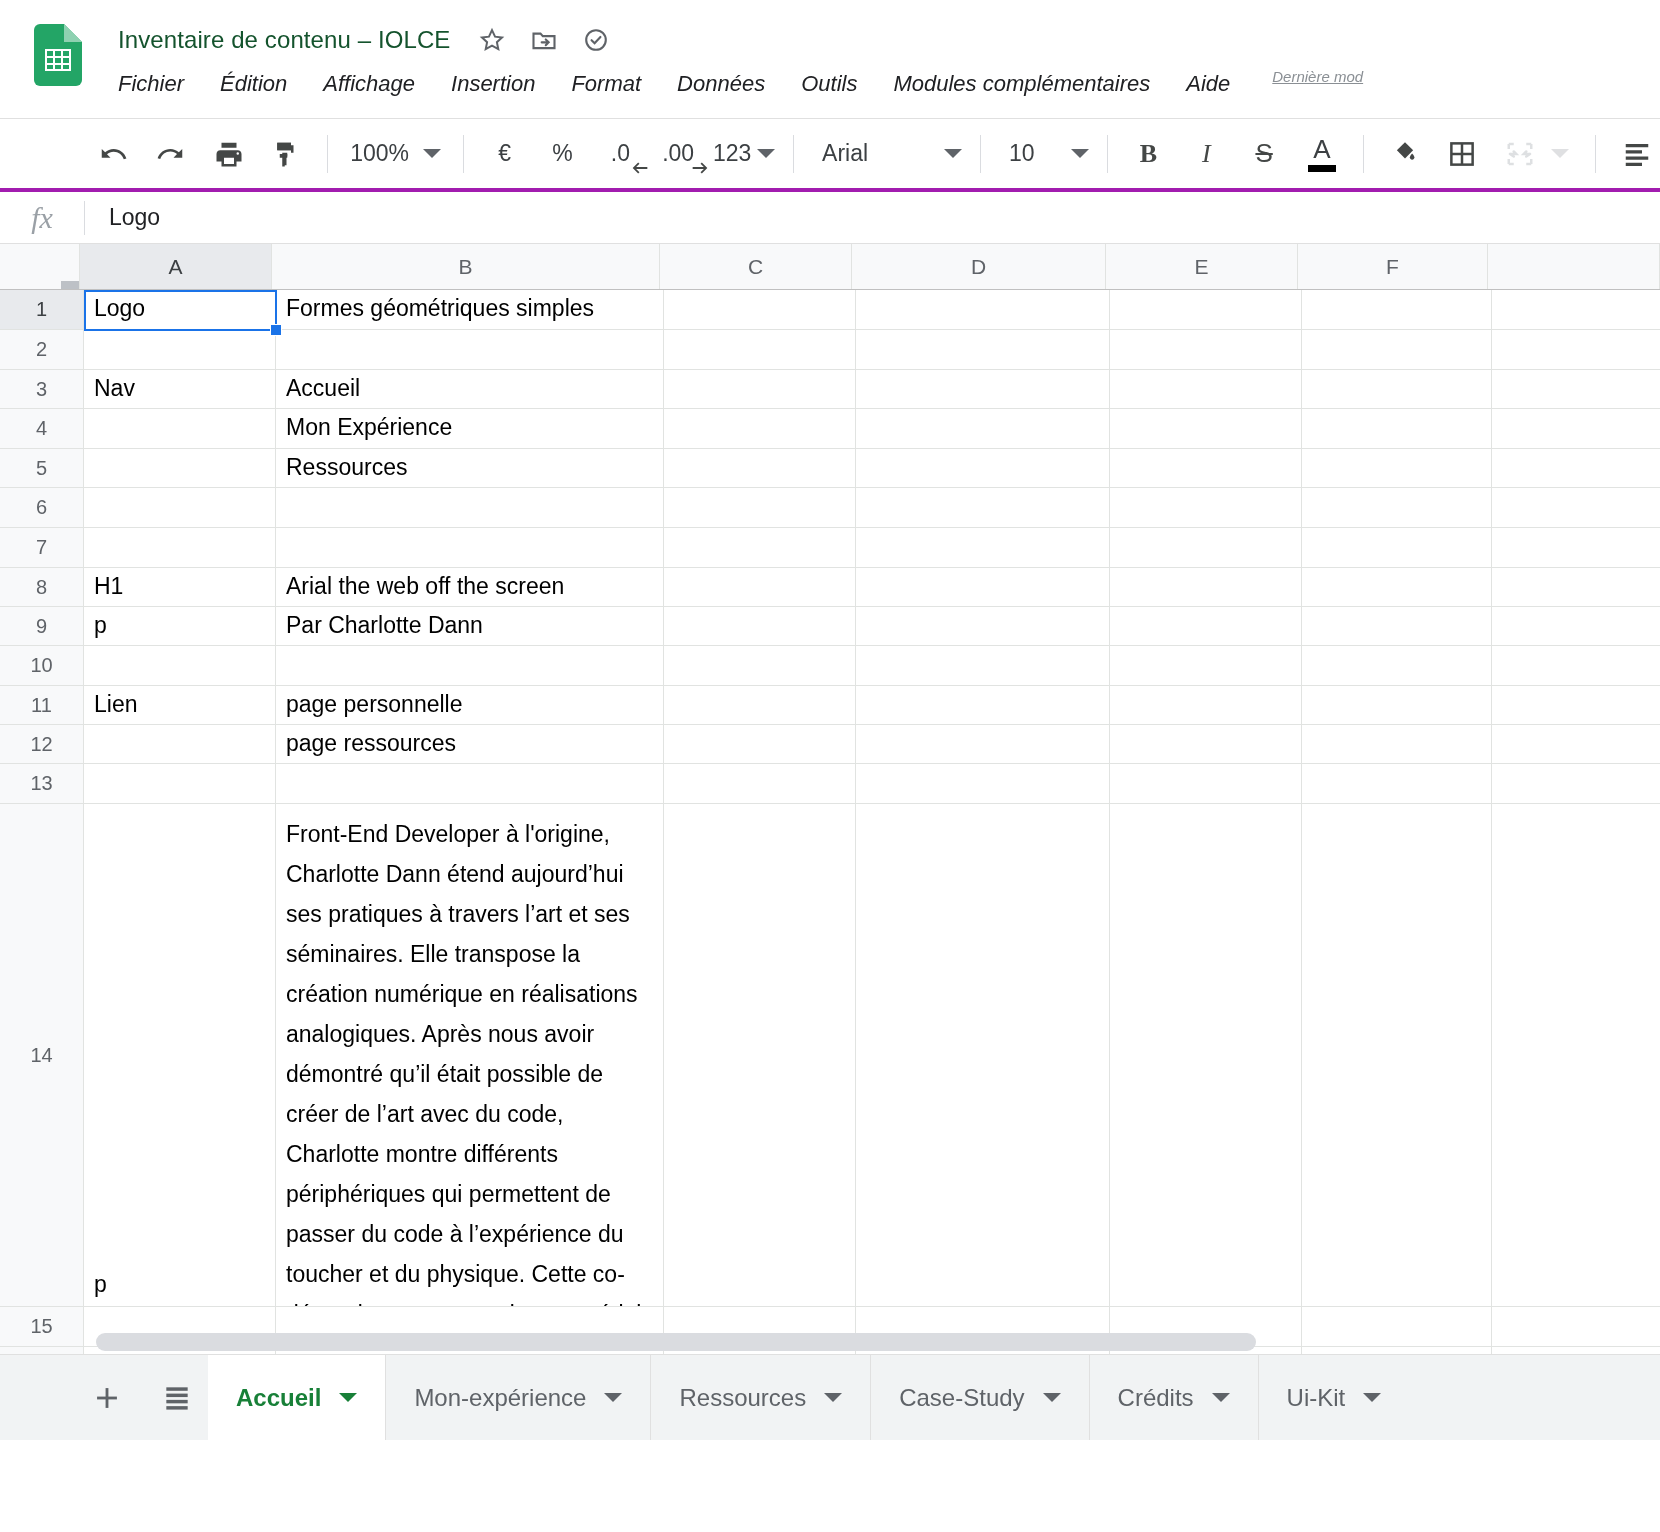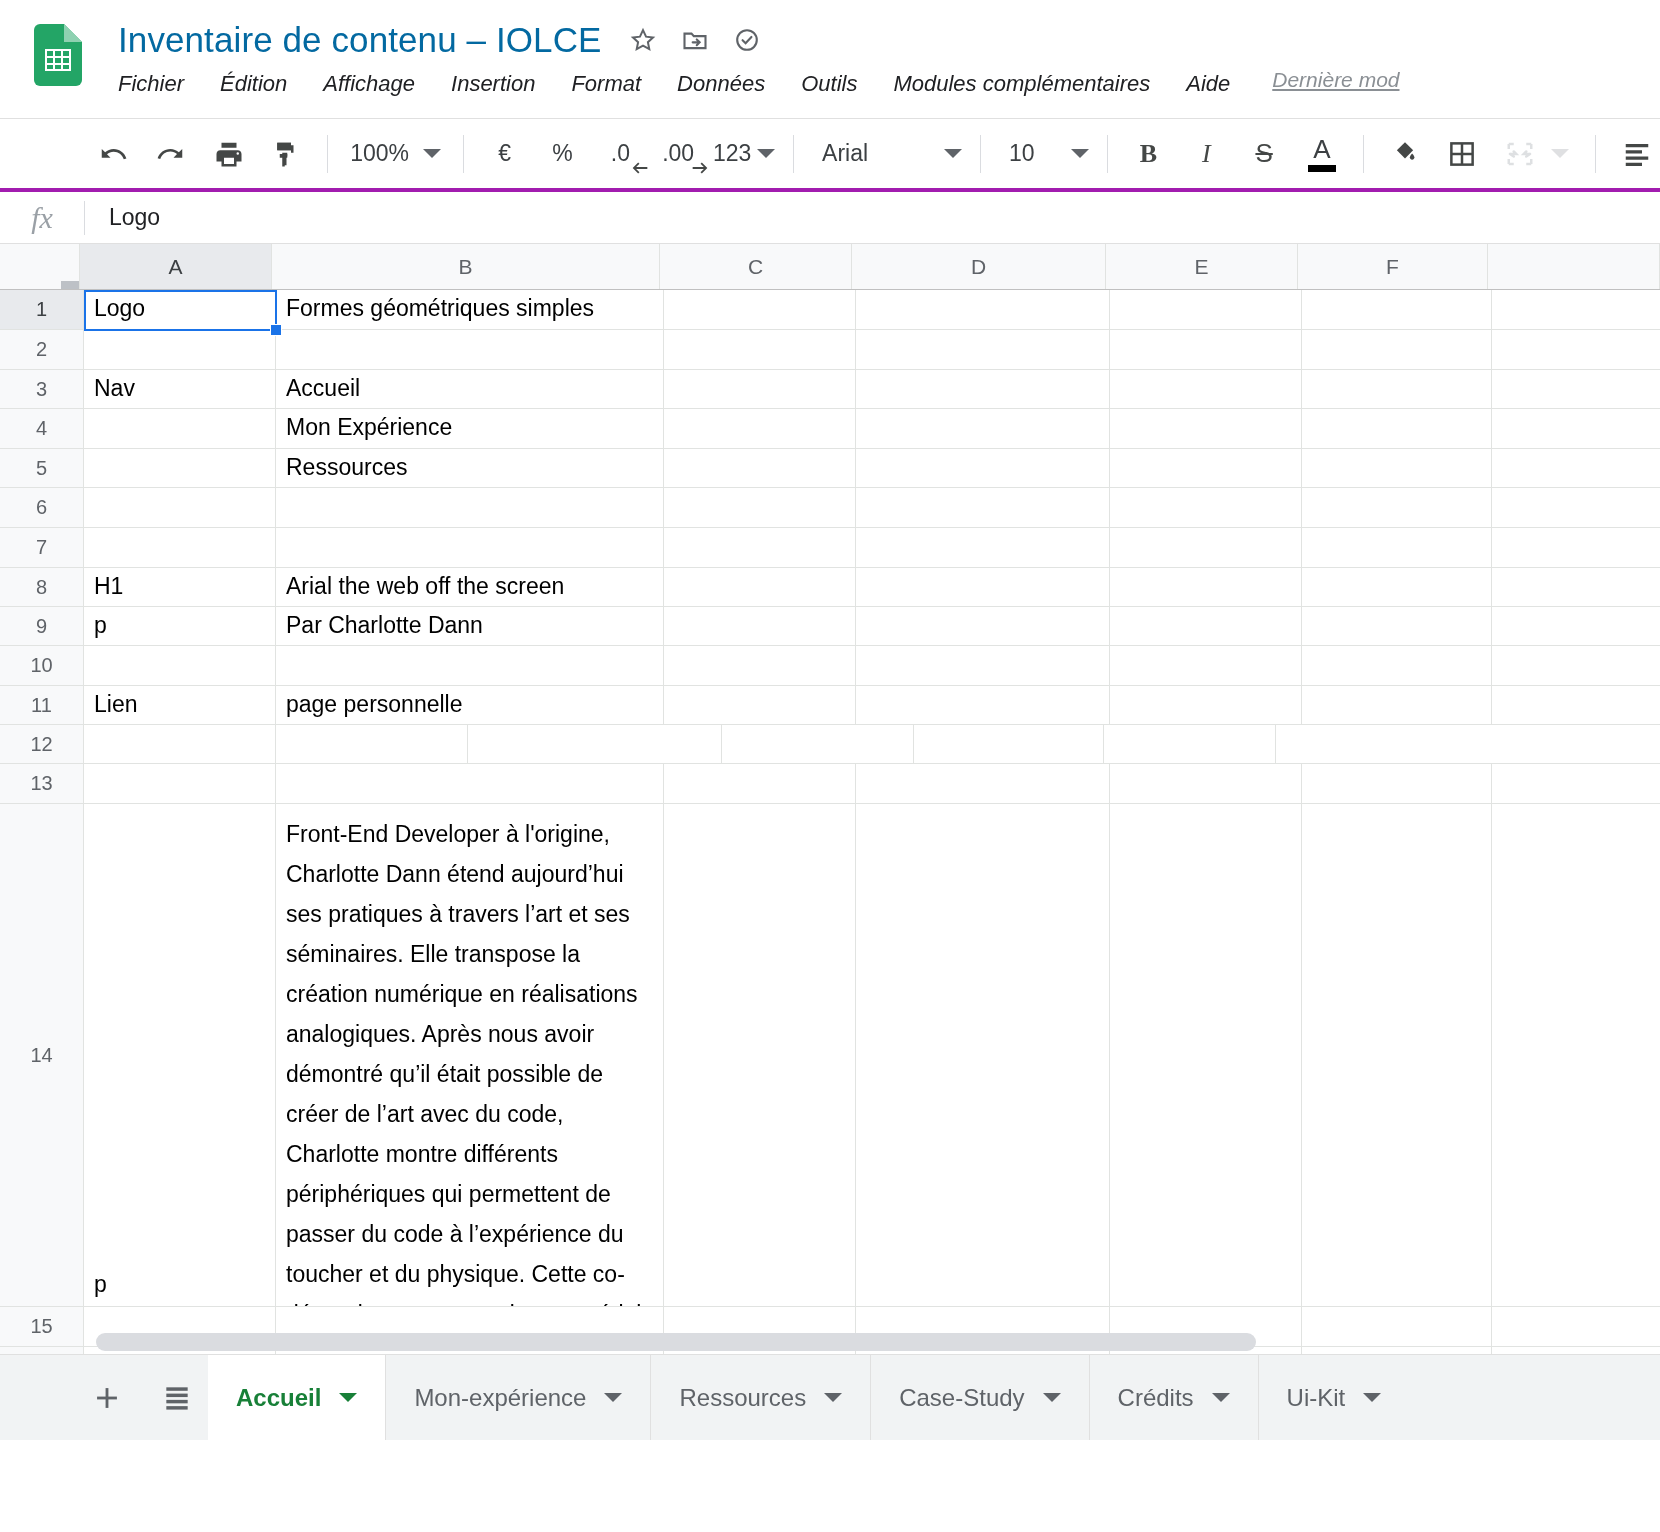--- a/index.html
+++ b/index.html
@@ -10,33 +10,33 @@
     overflow: hidden;
   }
 
   
   .topbar { display: flex; align-items: flex-start; padding: 14px 0 0 34px; height: 118px; position: relative; }
   .sheets-logo { width: 48px; height: 62px; margin-top: 10px; flex: 0 0 auto; position: relative; }
   .sheets-logo svg { display: block; }
   .title-area { margin-left: 36px; flex: 1 1 auto; min-width: 0; }
   .title-row { display: flex; align-items: center; height: 52px; }
   .doc-title {
-    font-size: 35px; color: #0369a1; font-weight: 400;
+    font-size: 24px; color: #14532d; font-weight: 400;
     letter-spacing: .1px; white-space: nowrap;
   }
   .title-icons { display: flex; align-items: center; gap: 24px; margin-left: 28px; }
   .title-icons .ticon { width: 28px; height: 28px; color: #5f6368; display: block; cursor: pointer; }
   .menu-row { display: flex; align-items: flex-start; height: 44px; margin-top: 2px; font-style: italic; }
   .menu-item {
     font-size: 22px; color: #202124; padding: 3px 0; margin-right: 36px;
     white-space: nowrap; cursor: pointer;
   }
   .menu-item:last-child { margin-right: 0; }
   .last-edit {
-    font-size: 21px; color: #8a8f94; text-decoration: underline;
+    font-size: 15px; color: #8a8f94; text-decoration: underline;
     white-space: nowrap; margin-left: 6px; cursor: pointer;
   }
 
   
   .toolbar {
     height: 70px; border-top: 1px solid #e0e0e0;
     display: flex; align-items: center; padding-left: 90px;
     background: #fff; position: relative;
   }
   .tb-btn {
@@ -480,20 +480,21 @@
       <div class="cell cC"></div>
       <div class="cell cD"></div>
       <div class="cell cE"></div>
       <div class="cell cF"></div>
       <div class="cell cG"></div>
     </div>
 
     <div class="gridrow" style="height:39px">
       <div class="rowhead">12</div>
       <div class="cell cA"></div>
+      <div class="cell cB">page ressources</div>
       <div class="cell cC"></div>
       <div class="cell cD"></div>
       <div class="cell cE"></div>
       <div class="cell cF"></div>
       <div class="cell cG"></div>
     </div>
 
     <div class="gridrow" style="height:40px">
       <div class="rowhead">13</div>
       <div class="cell cA"></div>

